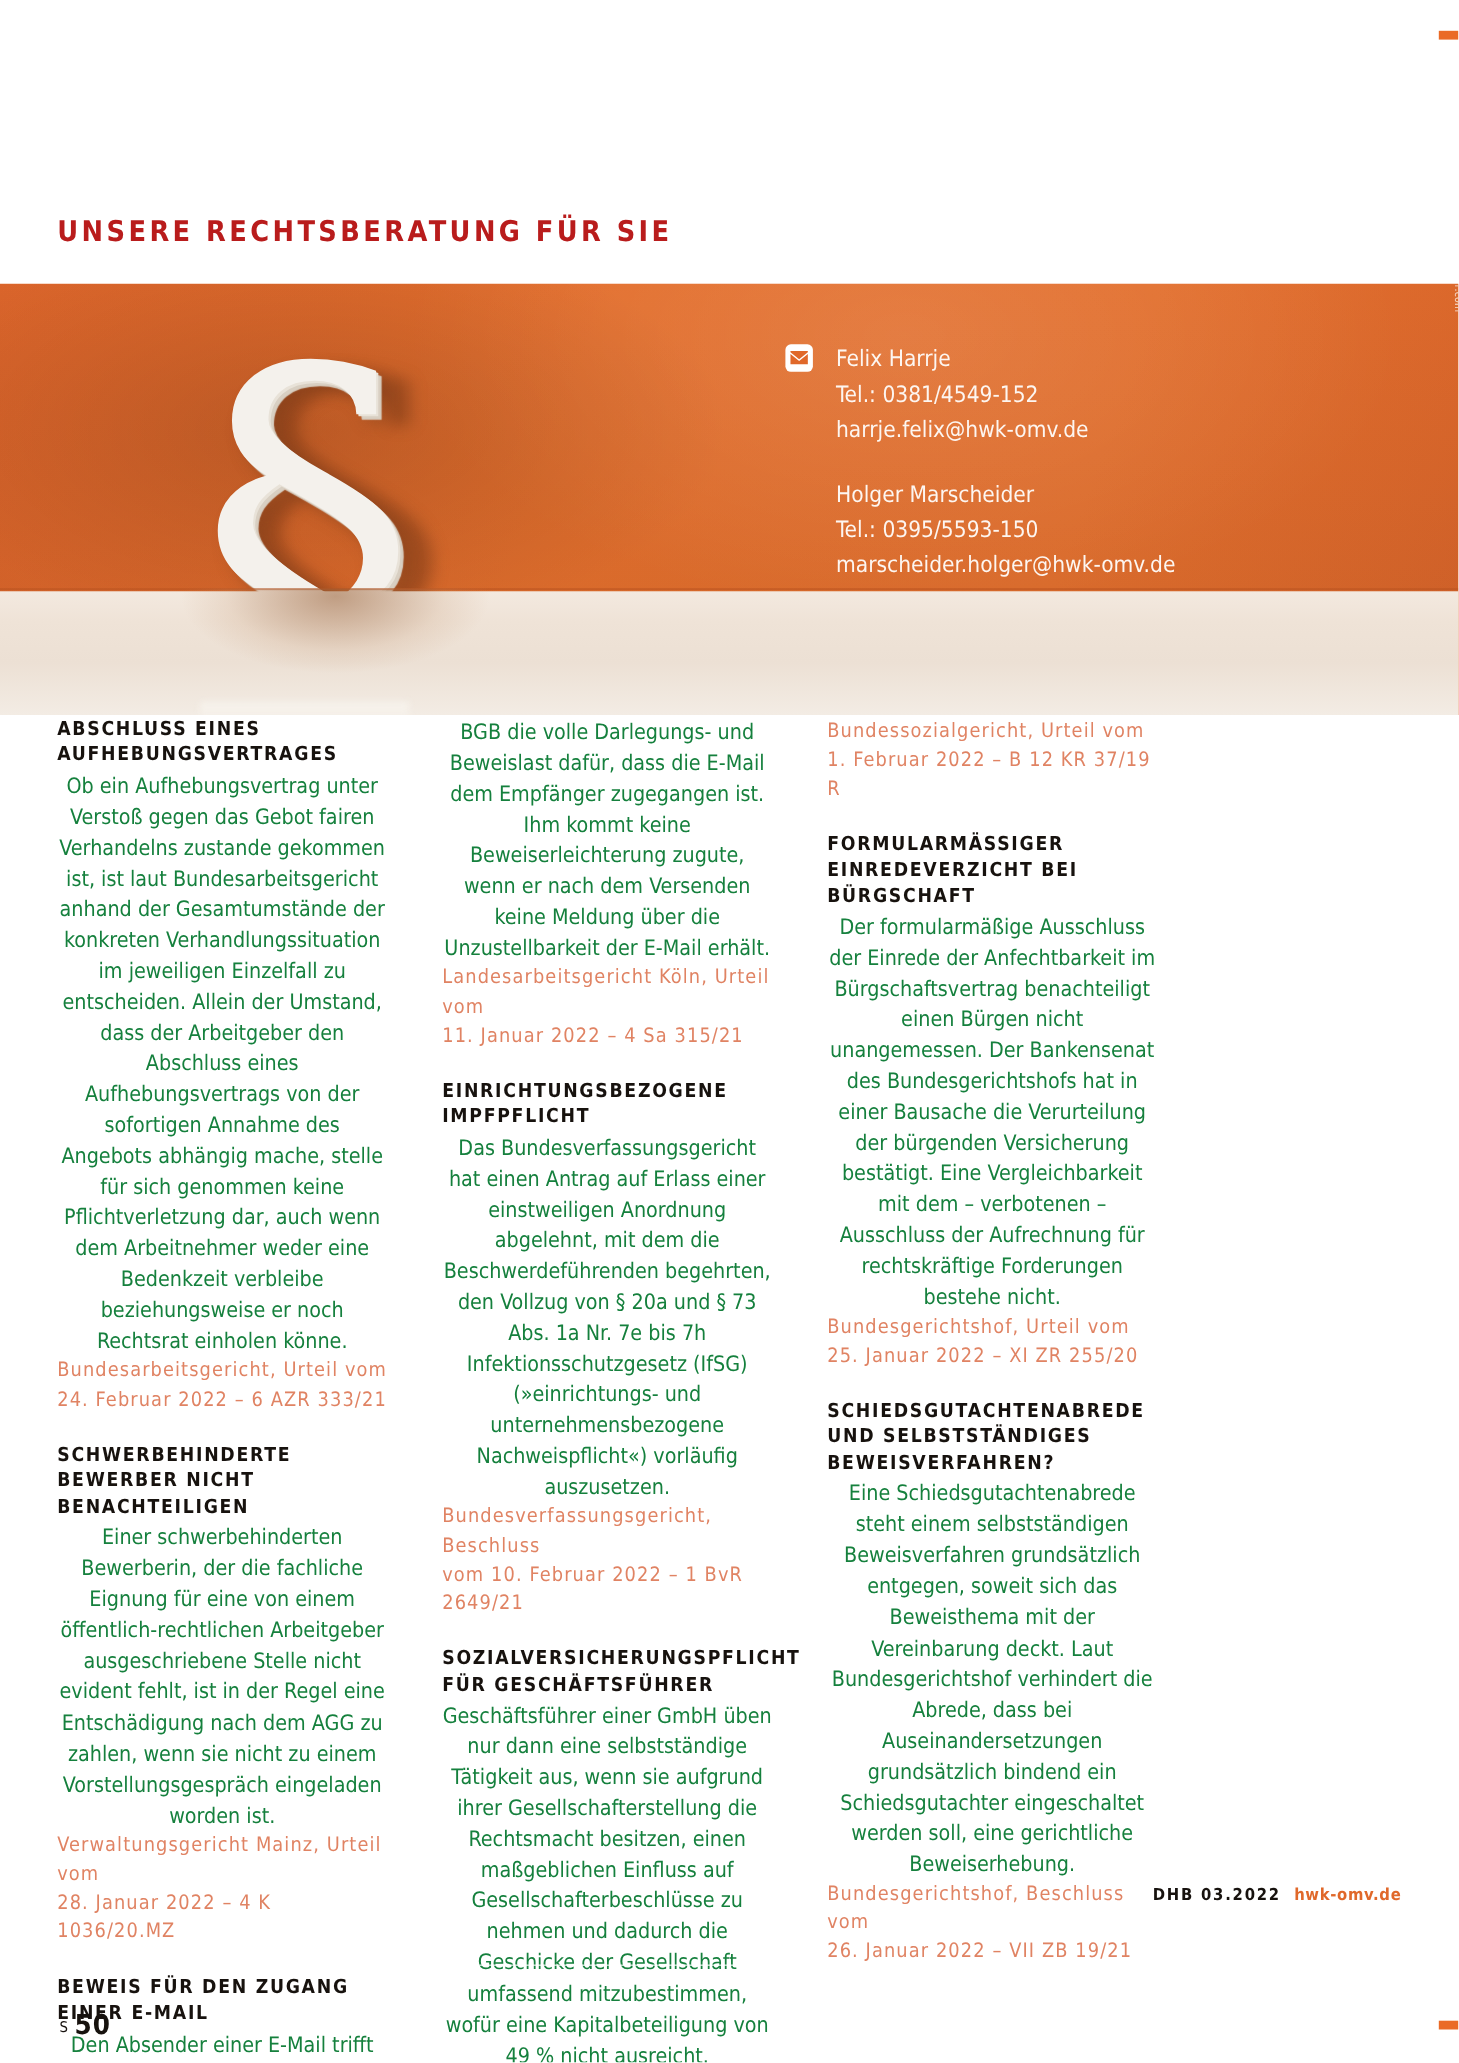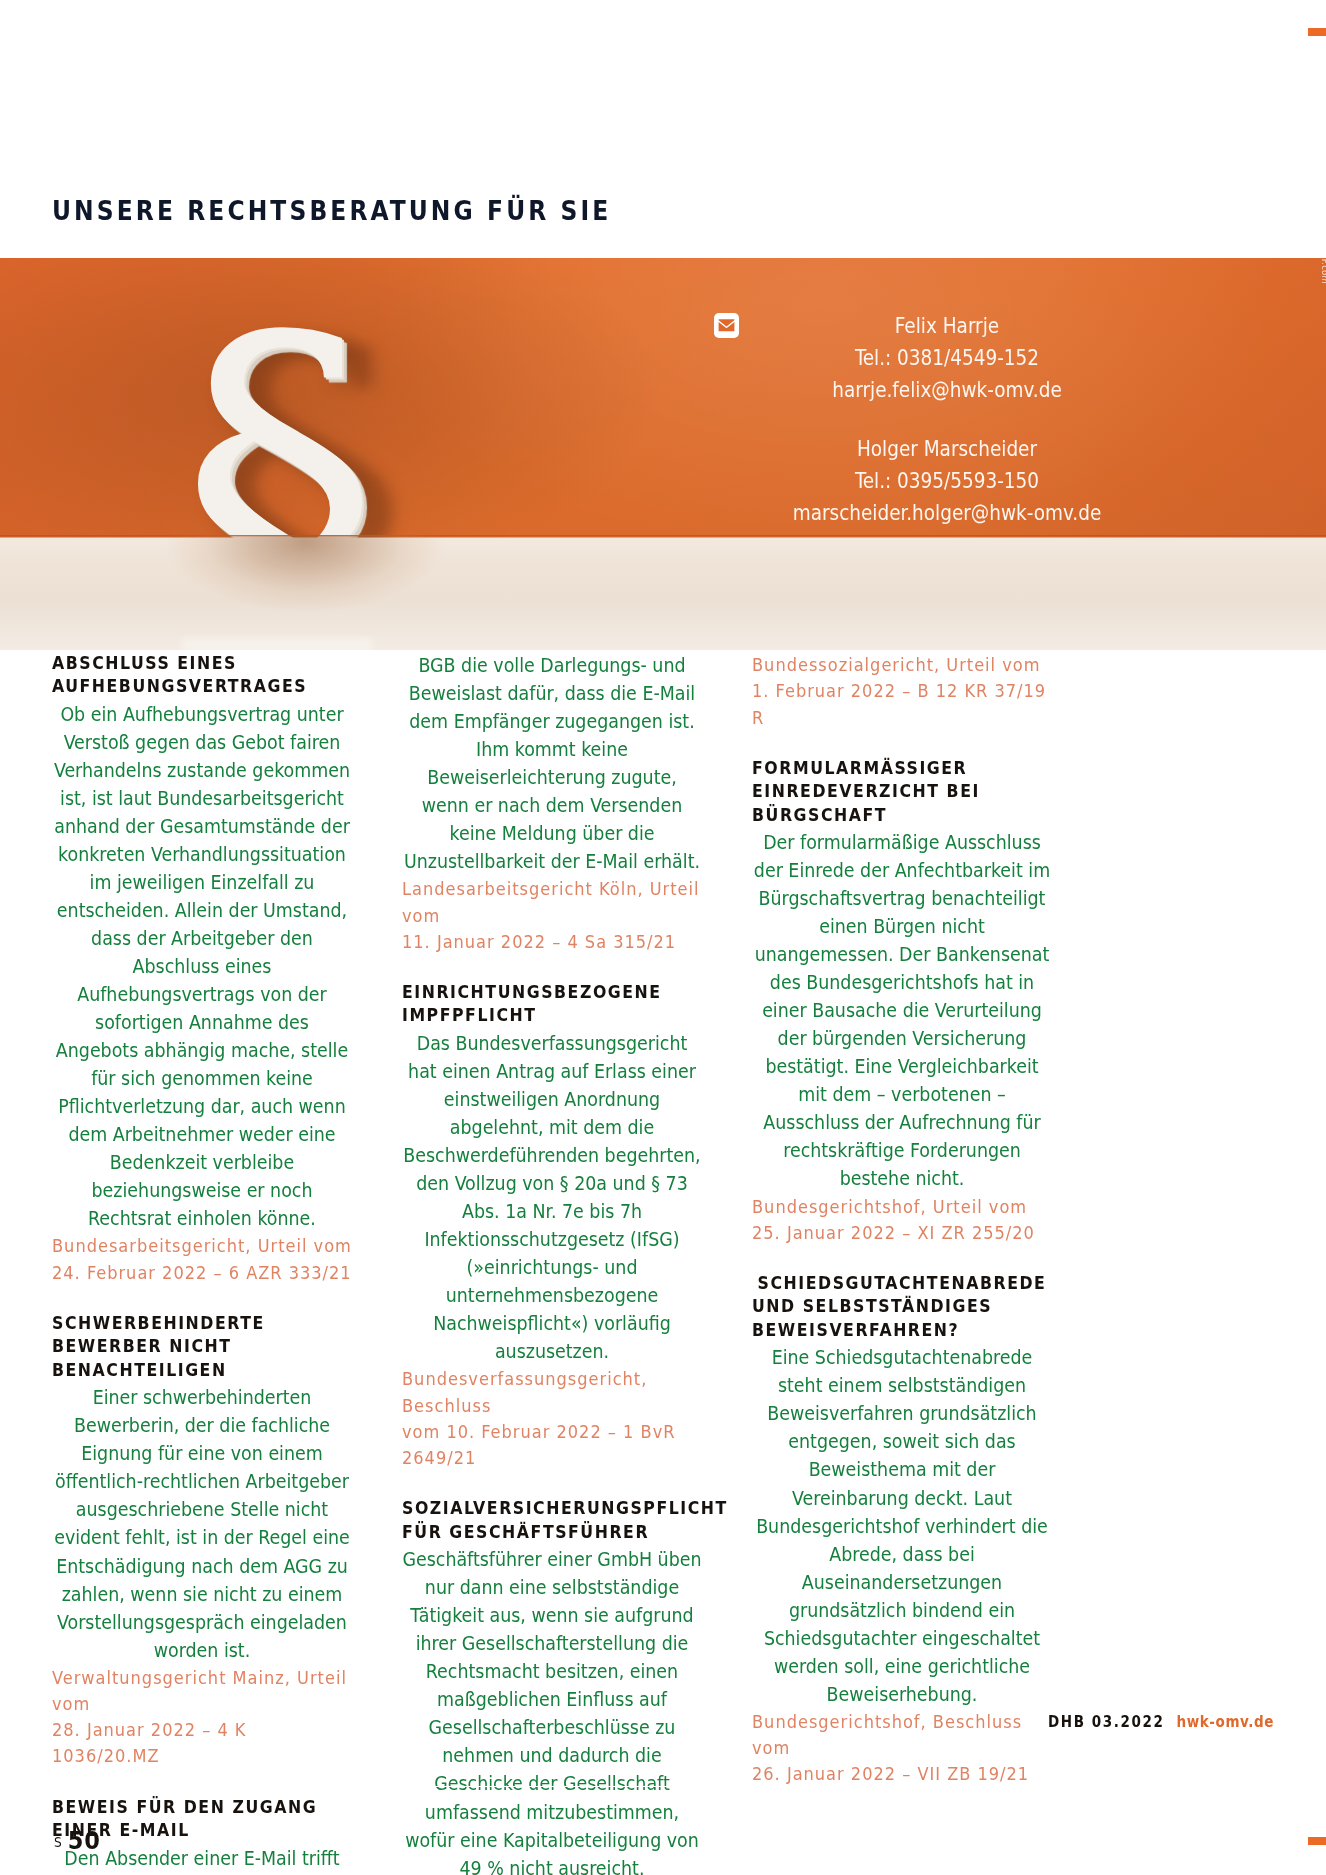--- a/index.html
+++ b/index.html
@@ -28,21 +28,21 @@
   .bleed-bottom { bottom: 30px; width: 18px; height: 8px; }
 
   
   .kicker {
     position: absolute;
     left: 52px;
     top: 196px;
     font-size: 26px;
     font-weight: 700;
     letter-spacing: 3.1px;
-    color: #0f172a;
+    color: #b91c1c;
     font-family: "DejaVu Sans Condensed", "Liberation Sans Narrow", "Liberation Sans", sans-serif;
     white-space: nowrap;
   }
 
   
   .hero {
     position: absolute;
     left: 0;
     top: 258px;
     width: 1326px;
@@ -158,21 +158,21 @@
     top: 3px;
     width: 25px;
     height: 25px;
     border-radius: 5px;
     background: #ffffff;
     display: flex;
     align-items: center;
     justify-content: center;
   }
   .mail-icon svg { display: block; }
-  .contact-line { display: block; white-space: nowrap; text-align: center; }
+  .contact-line { display: block; white-space: nowrap; }
 
   
   .photo-credit {
     position: absolute;
     right: 6px;
     top: 26px;
     transform-origin: right top;
     transform: rotate(90deg) translateY(-100%);
     font-size: 9.5px;
     letter-spacing: 0.2px;
@@ -377,21 +377,21 @@
           <span style="display: block;">FORMULARMÄSSIGER</span>
           <span style="display: block;">EINREDEVERZICHT BEI BÜRGSCHAFT</span>
         </h3>
         <p class="body-p">Der formularmäßige Ausschluss der Einrede der Anfechtbarkeit im Bürgschaftsvertrag benachteiligt einen Bürgen nicht unangemessen. Der Bankensenat des Bundesgerichtshofs hat in einer Bausache die Verurteilung der bürgenden Versicherung bestätigt. Eine Vergleichbarkeit mit dem – verbotenen – Ausschluss der Aufrechnung für rechtskräftige Forderungen bestehe nicht.</p>
         <p class="cite">
           <span style="display: block;">Bundesgerichtshof, Urteil vom</span>
           <span style="display: block;">25. Januar 2022 – XI ZR 255/20</span>
         </p>
         <div class="gap-big"></div>
         <h3 class="sub">
-          <span style="display: block; text-align: center;">SCHIEDSGUTACHTENABREDE</span>
+          <span style="display: block;">SCHIEDSGUTACHTENABREDE</span>
           <span style="display: block;">UND SELBSTSTÄNDIGES</span>
           <span style="display: block;">BEWEISVERFAHREN?</span>
         </h3>
         <p class="body-p">Eine Schiedsgutachtenabrede steht einem selbstständigen Beweisverfahren grundsätzlich entgegen, soweit sich das Beweisthema mit der Vereinbarung deckt. Laut Bundesgerichtshof verhindert die Abrede, dass bei Auseinandersetzungen grundsätzlich bindend ein Schiedsgutachter eingeschaltet werden soll, eine gerichtliche Beweiserhebung.</p>
         <p class="cite">
           <span style="display: block;">Bundesgerichtshof, Beschluss vom</span>
           <span style="display: block;">26. Januar 2022 – VII ZB 19/21</span>
         </p>
       </div>
     </div>

